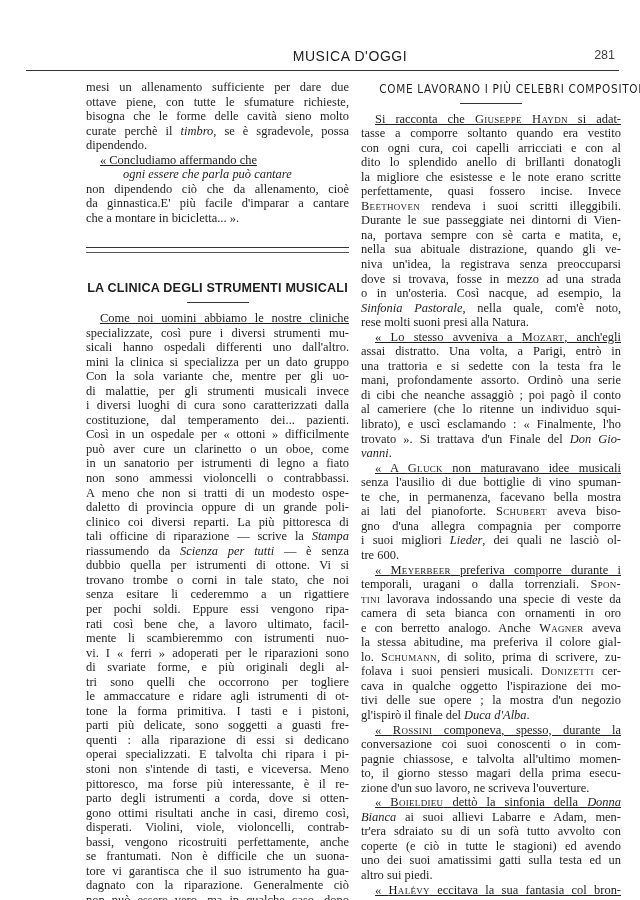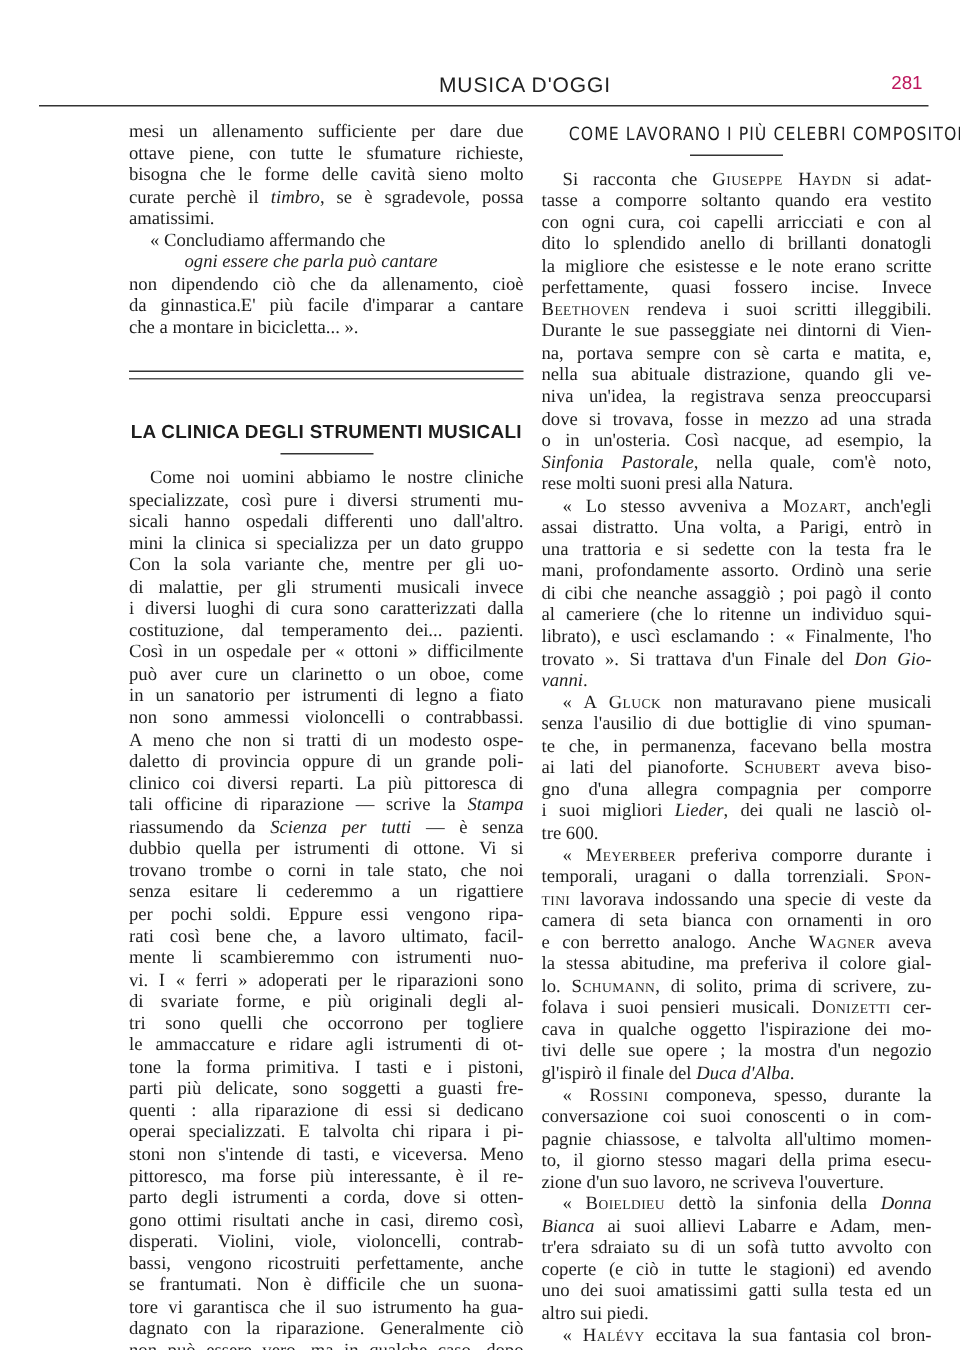--- a/index.html
+++ b/index.html
@@ -16,37 +16,37 @@
   }
   .running-title {
     position: absolute; left: 0; right: 0; top: 0;
     text-align: center;
     font-family: Liberation Sans, sans-serif;
     font-size: 14px; letter-spacing: 0.6px; color: #222;
   }
   .page-number {
     position: absolute; right: 5px; top: 0;
     font-family: "Liberation Sans", "DejaVu Sans", sans-serif;
-    font-size: 12.5px; color: #be185d;
+    font-size: 12.5px; color: #404040;
   }
   .header-rule {
     position: absolute; left: 26px; top: 70px; width: 593px;
     height: 0; border-top: 1.2px solid #333;
   }
   .col {
     position: absolute; top: 80px; width: 263px;
     font-size: 12.45px; line-height: 14.55px;
     text-align: justify;
   }
   .col-left { left: 86px; }
   .col-right { left: 361px; width: 260px; }
   .col p { margin: 0; }
   .line { display: block; text-align: justify; text-align-last: justify; white-space: nowrap; height: 14.55px; }
   .line.last { text-align-last: left; }
-  .line.indent { padding-left: 14px; }
+  .line.indent { padding-left: 14px; text-decoration: underline; }
   .line.center-it { text-align: left; text-align-last: left; padding-left: 37px; font-style: italic; }
   .it { font-style: italic; }
   .sc { font-variant: small-caps; letter-spacing: 0.3px; }
   .double-rule {
     margin: 22px 0 0 0;
     height: 4px;
     border-top: 1.4px solid #333;
     border-bottom: 1px solid #555;
   }
   .section-title-left {
@@ -81,21 +81,21 @@
   <span class="page-number">281</span>
 </div>
 <div class="header-rule"></div>
 
 <div class="col col-left">
   <p>
     <span class="line">mesi un allenamento sufficiente per dare due</span>
     <span class="line">ottave piene, con tutte le sfumature richieste,</span>
     <span class="line">bisogna che le forme delle cavità sieno molto</span>
     <span class="line"><span>curate perchè il </span><span class="it">timbro</span><span>, se è sgradevole, possa</span></span>
-    <span class="line last">amatissimi.</span>
+    <span class="line last">dipendendo.</span>
   </p>
   <p>
     <span class="line last indent">« Concludiamo affermando che</span>
     <span class="line center-it">ogni essere che parla può cantare</span>
     <span class="line">non dipendendo ciò che da allenamento, cioè</span>
     <span class="line">da ginnastica.E' più facile d'imparar a cantare</span>
     <span class="line last">che a montare in bicicletta... ».</span>
   </p>
 
   <div class="double-rule"></div>
@@ -177,21 +177,21 @@
     <span class="line">una trattoria e si sedette con la testa fra le</span>
     <span class="line">mani, profondamente assorto. Ordinò una serie</span>
     <span class="line">di cibi che neanche assaggiò ; poi pagò il conto</span>
     <span class="line">al cameriere (che lo ritenne un individuo squi-</span>
     <span class="line">librato), e uscì esclamando : « Finalmente, l'ho</span>
     <span class="line"><span>trovato ». Si trattava d'un Finale del </span><span class="it">Don Gio-</span></span>
     <span class="line last"><span class="it">vanni</span><span>.</span></span>
   </p>
 
   <p>
-    <span class="line indent"><span>« A </span><span class="sc">Gluck</span><span> non maturavano piene musicali</span></span>
+    <span class="line indent"><span>« A </span><span class="sc">Gluck</span><span> non maturavano idee musicali</span></span>
     <span class="line">senza l'ausilio di due bottiglie di vino spuman-</span>
     <span class="line">te che, in permanenza, facevano bella mostra</span>
     <span class="line"><span>ai lati del pianoforte. </span><span class="sc">Schubert</span><span> aveva biso-</span></span>
     <span class="line">gno d'una allegra compagnia per comporre</span>
     <span class="line"><span>i suoi migliori </span><span class="it">Lieder</span><span>, dei quali ne lasciò ol-</span></span>
     <span class="line last">tre 600.</span>
   </p>
 
   <p>
     <span class="line indent"><span>« </span><span class="sc">Meyerbeer</span><span> preferiva comporre durante i</span></span>

